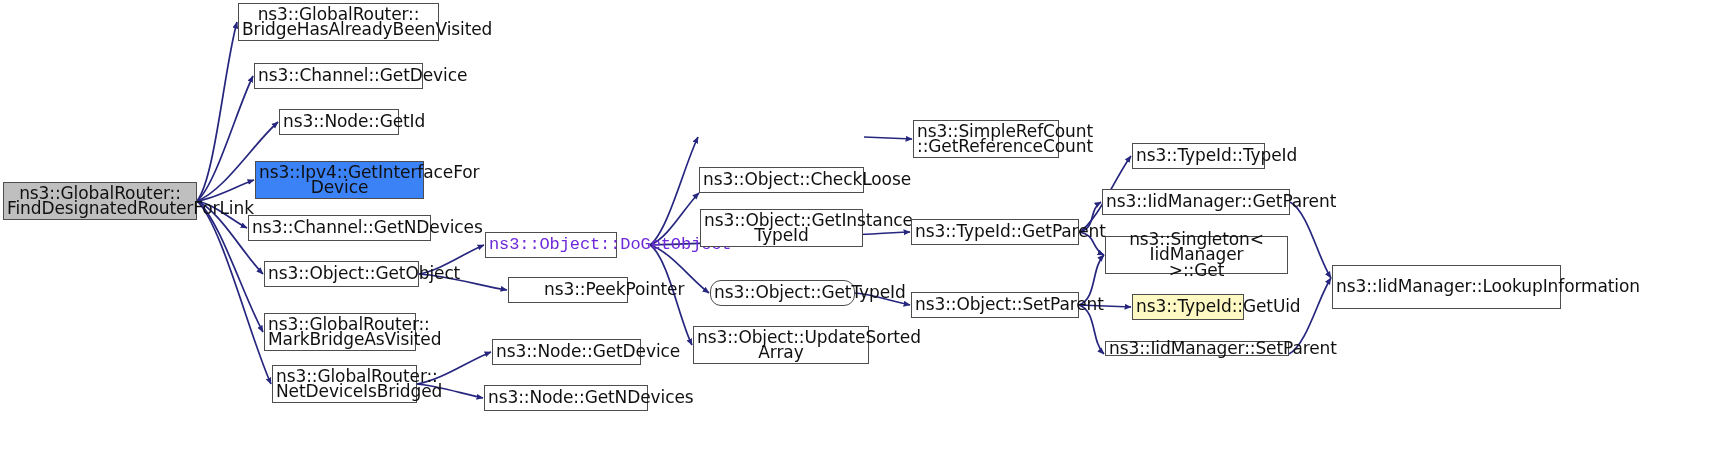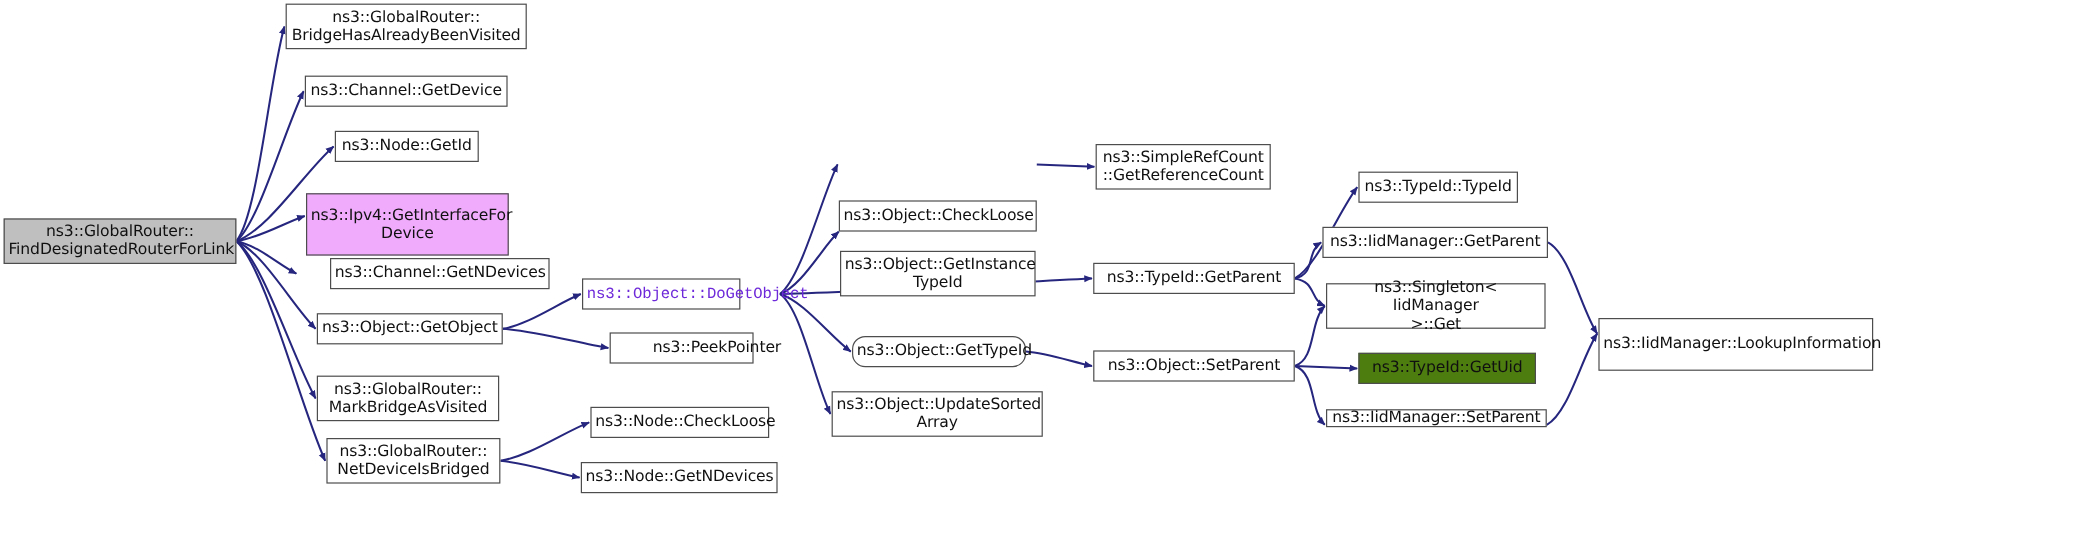--- a/index.html
+++ b/index.html
@@ -27,21 +27,21 @@
   .gnode {
     position: absolute;
     box-sizing: border-box;
     border: 1.4px solid #4d4d4d;
     background: #ffffff;
     color: #101010;
     display: flex;
     align-items: center;
     justify-content: center;
     text-align: center;
-    font-size: 13px;
+    font-size: 17px;
     line-height: 15.5px;
     letter-spacing: -0.1px;
     white-space: pre-line;
     padding: 0 3px;
     z-index: 2;
   }
   .gnode.root {
     background: #bfbfbf;
     border-color: #3a3a3a;
   }
@@ -89,43 +89,43 @@
       <path d="M 1290 202 C 1308 211.576, 1318 258.2096, 1331 278" fill="none" stroke="#26267f" stroke-width="1.7" marker-end="url(#arrow)"></path>
       <path d="M 1289 354 C 1307 344.424, 1318 297.7904, 1331 278" fill="none" stroke="#26267f" stroke-width="1.7" marker-end="url(#arrow)"></path>
     </svg>
   <div id="node-layer">
       <div class="gnode root" style="left: 3px; top: 182px; width: 194px; height: 38px; background: rgb(191, 191, 191); border-color: rgb(77, 77, 77); color: rgb(16, 16, 16);"><span class="lbl">ns3::GlobalRouter::
 FindDesignatedRouterForLink</span></div>
       <div class="gnode" style="left: 238px; top: 3px; width: 201px; height: 38px; background: rgb(255, 255, 255); border-color: rgb(77, 77, 77); color: rgb(16, 16, 16);"><span class="lbl">ns3::GlobalRouter::
 BridgeHasAlreadyBeenVisited</span></div>
       <div class="gnode" style="left: 254px; top: 63px; width: 169px; height: 26px; background: rgb(255, 255, 255); border-color: rgb(77, 77, 77); color: rgb(16, 16, 16);"><span class="lbl">ns3::Channel::GetDevice</span></div>
       <div class="gnode" style="left: 279px; top: 109px; width: 120px; height: 26px; background: rgb(255, 255, 255); border-color: rgb(77, 77, 77); color: rgb(16, 16, 16);"><span class="lbl">ns3::Node::GetId</span></div>
-      <div class="gnode" style="left: 255px; top: 161px; width: 169px; height: 52px; background: #f0abfc; border-color: rgb(77, 77, 77); color: rgb(16, 16, 16);"><span class="lbl">ns3::Ipv4::GetInterfaceFor
+      <div class="gnode" style="left: 255px; top: 161px; width: 169px; height: 38px; background: #3b82f6; border-color: rgb(77, 77, 77); color: rgb(16, 16, 16);"><span class="lbl">ns3::Ipv4::GetInterfaceFor
 Device</span></div>
-      <div class="gnode" style="left: 248px; top: 215px; width: 183px; height: 26px; background: rgb(255, 255, 255); border-color: rgb(77, 77, 77); color: rgb(16, 16, 16); margin-left: 27px;"><span class="lbl">ns3::Channel::GetNDevices</span></div>
+      <div class="gnode" style="left: 248px; top: 215px; width: 183px; height: 26px; background: rgb(255, 255, 255); border-color: rgb(77, 77, 77); color: rgb(16, 16, 16);"><span class="lbl">ns3::Channel::GetNDevices</span></div>
       <div class="gnode" style="left: 264px; top: 261px; width: 155px; height: 26px; background: rgb(255, 255, 255); border-color: rgb(77, 77, 77); color: rgb(16, 16, 16);"><span class="lbl">ns3::Object::GetObject</span></div>
       <div class="gnode" style="left: 264px; top: 313px; width: 152px; height: 38px; background: rgb(255, 255, 255); border-color: rgb(77, 77, 77); color: rgb(16, 16, 16);"><span class="lbl">ns3::GlobalRouter::
 MarkBridgeAsVisited</span></div>
       <div class="gnode" style="left: 272px; top: 365px; width: 145px; height: 38px; background: rgb(255, 255, 255); border-color: rgb(77, 77, 77); color: rgb(16, 16, 16);"><span class="lbl">ns3::GlobalRouter::
 NetDeviceIsBridged</span></div>
       <div class="gnode" style="left: 485px; top: 232px; width: 132px; height: 26px; background: rgb(255, 255, 255); border-color: rgb(77, 77, 77); color: #6d28d9; font-family: Liberation Mono, monospace;"><span class="lbl">ns3::Object::DoGetObject</span></div>
       <div class="gnode" style="left: 508px; top: 277px; width: 120px; height: 26px; background: rgb(255, 255, 255); border-color: rgb(77, 77, 77); color: rgb(16, 16, 16); padding-left: 35px;"><span class="lbl">ns3::PeekPointer</span></div>
-      <div class="gnode" style="left: 492px; top: 339px; width: 149px; height: 26px; background: rgb(255, 255, 255); border-color: rgb(77, 77, 77); color: rgb(16, 16, 16);"><span class="lbl">ns3::Node::CheckLoose</span></div>
+      <div class="gnode" style="left: 492px; top: 339px; width: 149px; height: 26px; background: rgb(255, 255, 255); border-color: rgb(77, 77, 77); color: rgb(16, 16, 16);"><span class="lbl">ns3::Node::GetDevice</span></div>
       <div class="gnode" style="left: 484px; top: 385px; width: 164px; height: 26px; background: rgb(255, 255, 255); border-color: rgb(77, 77, 77); color: rgb(16, 16, 16);"><span class="lbl">ns3::Node::GetNDevices</span></div>
       <div class="gnode" style="left: 699px; top: 124px; width: 165px; height: 26px; background: rgb(255, 255, 255); border-color: rgb(77, 77, 77); color: rgb(16, 16, 16); margin-top: 43px;"><span class="lbl">ns3::Object::CheckLoose</span></div>
       <div class="gnode" style="left: 700px; top: 176px; width: 163px; height: 38px; background: rgb(255, 255, 255); border-color: rgb(77, 77, 77); color: rgb(16, 16, 16); margin-top: 33px;"><span class="lbl">ns3::Object::GetInstance
 TypeId</span></div>
       <div class="gnode" style="left: 710px; top: 280px; width: 145px; height: 26px; background: rgb(255, 255, 255); border-color: rgb(77, 77, 77); color: rgb(16, 16, 16); border-radius: 11px;"><span class="lbl">ns3::Object::GetTypeId</span></div>
       <div class="gnode" style="left: 693px; top: 326px; width: 176px; height: 38px; background: rgb(255, 255, 255); border-color: rgb(77, 77, 77); color: rgb(16, 16, 16);"><span class="lbl">ns3::Object::UpdateSorted
 Array</span></div>
       <div class="gnode" style="left: 913px; top: 120px; width: 146px; height: 38px; background: rgb(255, 255, 255); border-color: rgb(77, 77, 77); color: rgb(16, 16, 16);"><span class="lbl">ns3::SimpleRefCount
 ::GetReferenceCount</span></div>
       <div class="gnode" style="left: 911px; top: 219px; width: 168px; height: 26px; background: rgb(255, 255, 255); border-color: rgb(77, 77, 77); color: rgb(16, 16, 16);"><span class="lbl">ns3::TypeId::GetParent</span></div>
       <div class="gnode" style="left: 911px; top: 292px; width: 168px; height: 26px; background: rgb(255, 255, 255); border-color: rgb(77, 77, 77); color: rgb(16, 16, 16);"><span class="lbl">ns3::Object::SetParent</span></div>
       <div class="gnode" style="left: 1132px; top: 143px; width: 133px; height: 26px; background: rgb(255, 255, 255); border-color: rgb(77, 77, 77); color: rgb(16, 16, 16);"><span class="lbl">ns3::TypeId::TypeId</span></div>
       <div class="gnode" style="left: 1102px; top: 189px; width: 188px; height: 26px; background: rgb(255, 255, 255); border-color: rgb(77, 77, 77); color: rgb(16, 16, 16);"><span class="lbl">ns3::IidManager::GetParent</span></div>
       <div class="gnode" style="left: 1105px; top: 236px; width: 183px; height: 38px; background: rgb(255, 255, 255); border-color: rgb(77, 77, 77); color: rgb(16, 16, 16);"><span class="lbl">ns3::Singleton&lt; IidManager
 &gt;::Get</span></div>
-      <div class="gnode" style="left: 1132px; top: 294px; width: 148px; height: 26px; background: #4d7c0f; border-color: rgb(77, 77, 77); color: rgb(16, 16, 16);"><span class="lbl">ns3::TypeId::GetUid</span></div>
+      <div class="gnode" style="left: 1132px; top: 294px; width: 112px; height: 26px; background: #fef9c3; border-color: rgb(77, 77, 77); color: rgb(16, 16, 16);"><span class="lbl">ns3::TypeId::GetUid</span></div>
       <div class="gnode" style="left: 1105px; top: 341px; width: 184px; height: 15px; background: rgb(255, 255, 255); border-color: rgb(77, 77, 77); color: rgb(16, 16, 16);"><span class="lbl">ns3::IidManager::SetParent</span></div>
       <div class="gnode" style="left: 1332px; top: 265px; width: 229px; height: 44px; background: rgb(255, 255, 255); border-color: rgb(77, 77, 77); color: rgb(16, 16, 16);"><span class="lbl">ns3::IidManager::LookupInformation</span></div>
     </div>
 </div>
 
 </body></html>

